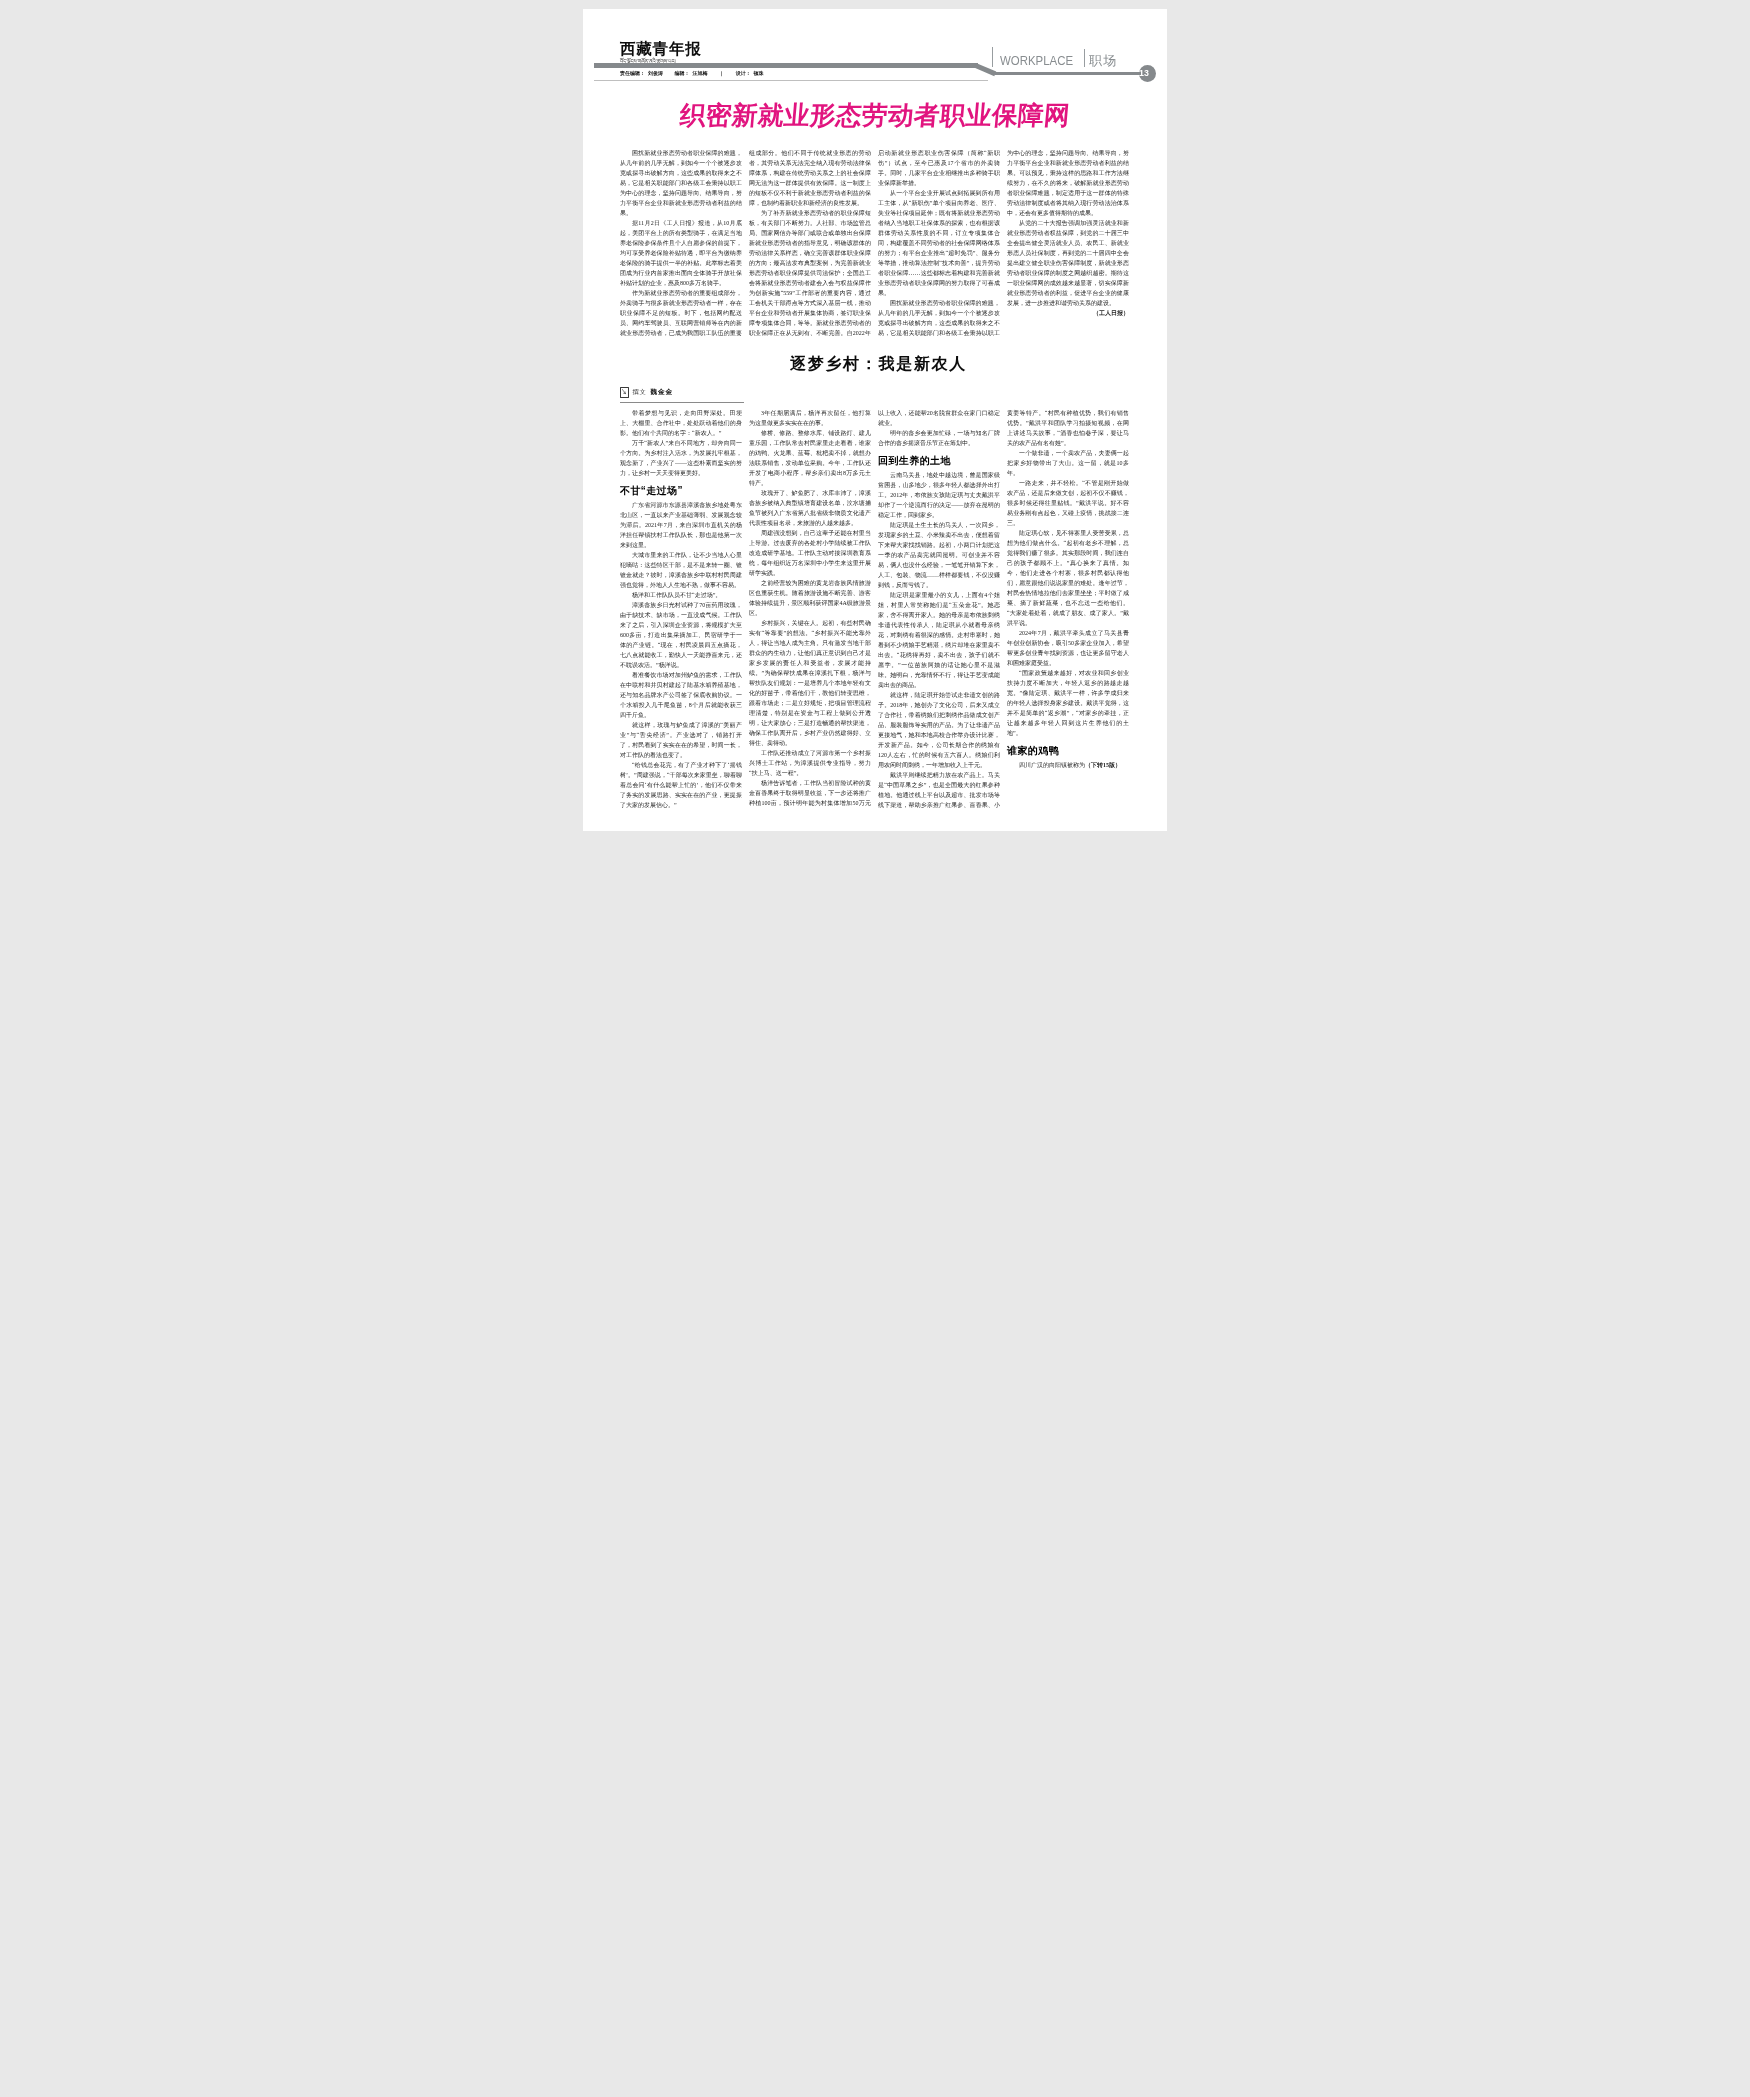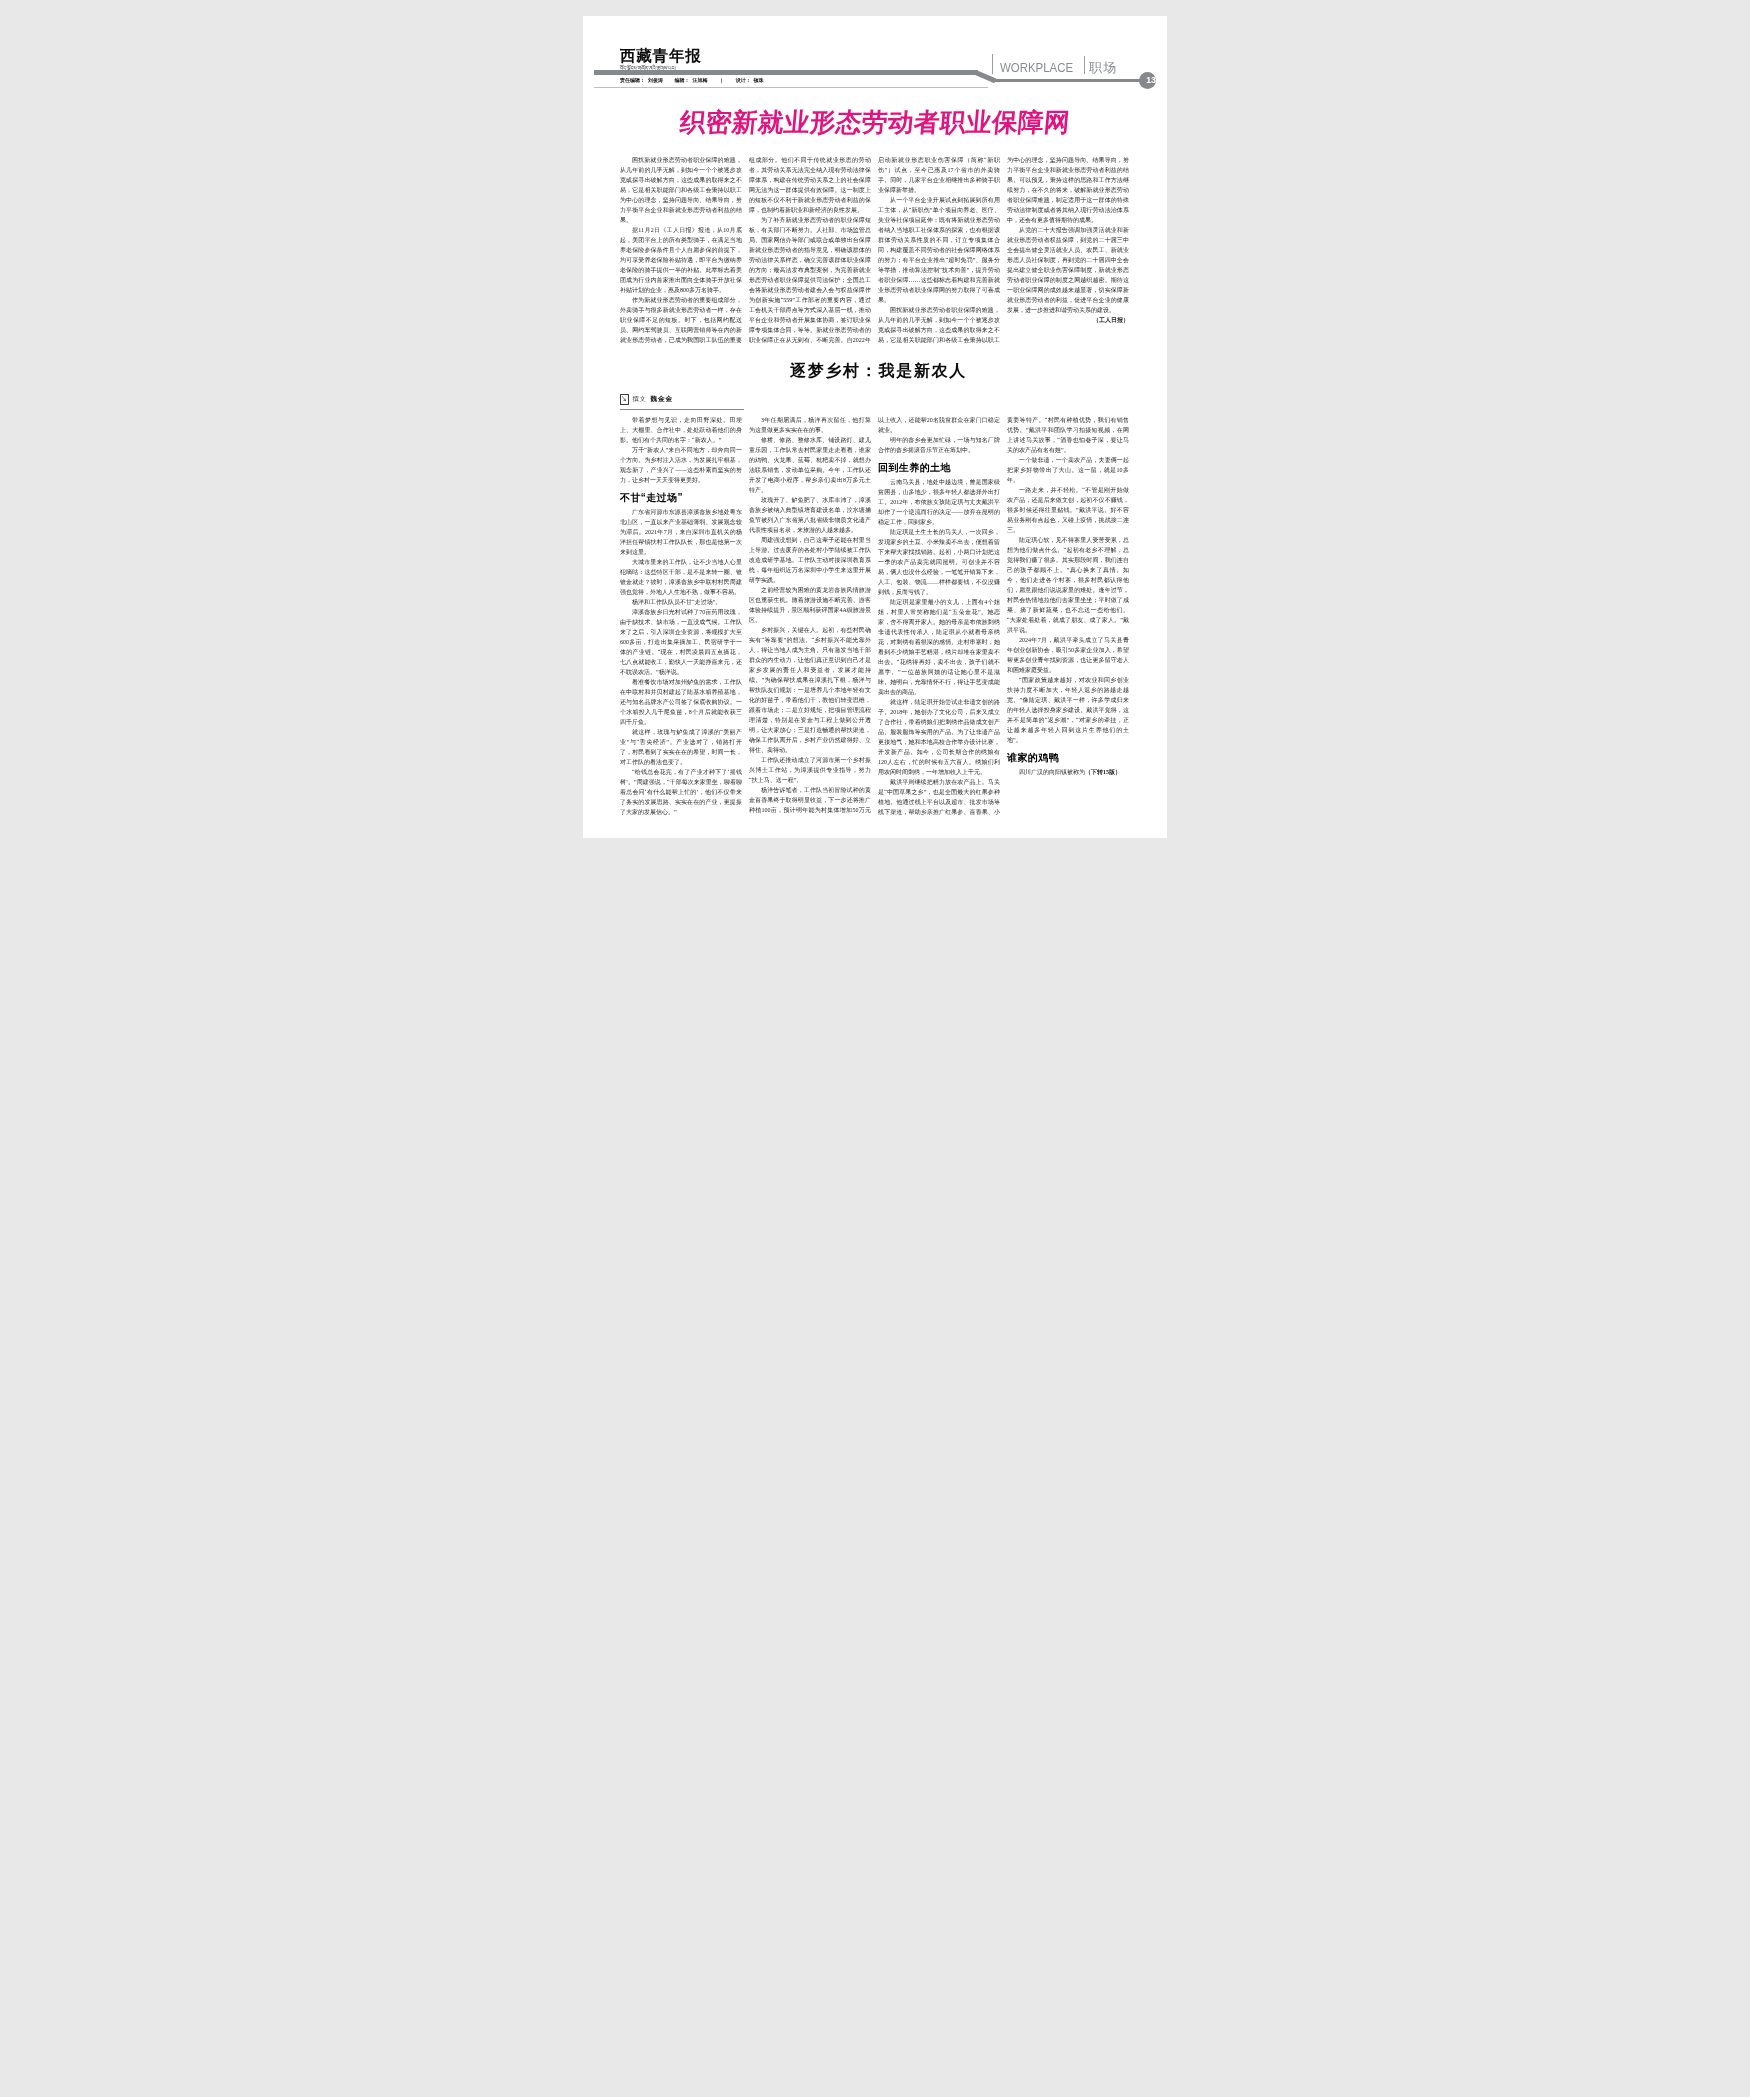--- a/index.html
+++ b/index.html
@@ -1,20 +1,20 @@
 <!DOCTYPE html>
 <html lang="zh" style="font-size:6.7px"><head>
 <meta charset="utf-8">
 <style>
   html,body{margin:0;padding:0;background:#e8e8e8;}
   .page{
     position:relative;
     width:584px;
     min-height:787px;
-    margin:16px auto;
+    margin:9px auto;
     background:#ffffff;
     box-sizing:border-box;
     padding-top:78px;
     font-family:"Liberation Serif","DejaVu Serif",serif;
     color:#1c1c1c;
     overflow:hidden;
   }
   
   .masthead-title{
     position:absolute;left:37px;top:32px;
@@ -27,21 +27,21 @@
     font-family:"DejaVu Sans",sans-serif;
   }
   .bar-left{position:absolute;left:10.5px;top:54px;width:384px;height:4.6px;background:#85898c;}
   .bar-diagonal{
     position:absolute;left:393px;top:54px;width:22px;height:4.6px;background:#85898c;
     transform:rotate(23deg);transform-origin:left top;
   }
   .bar-right{position:absolute;left:412px;top:63px;width:152px;height:3.4px;background:#85898c;}
   .page-circle{
     position:absolute;left:556px;top:56px;width:17px;height:17px;border-radius:50%;
-    background:#85898c;color:#fff;text-align:right;
+    background:#85898c;color:#fff;text-align:left;
     font-family:"Liberation Sans","DejaVu Sans",sans-serif;
     font-weight:700;font-size:8.8px;line-height:17px;
   }
   .section-block{
     position:absolute;left:409px;top:38px;height:20px;
     display:flex;align-items:flex-end;
     border-left:1.3px solid #989da0;padding-left:6.7px;
     color:#888d90;
   }
   .section-en{

